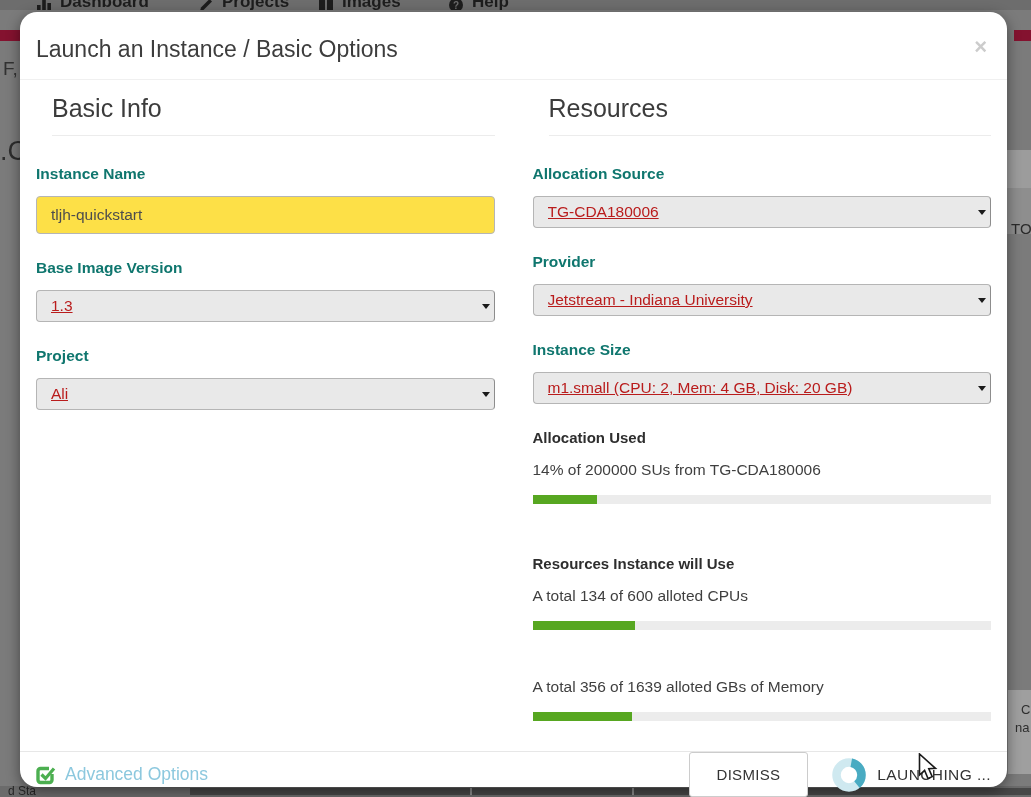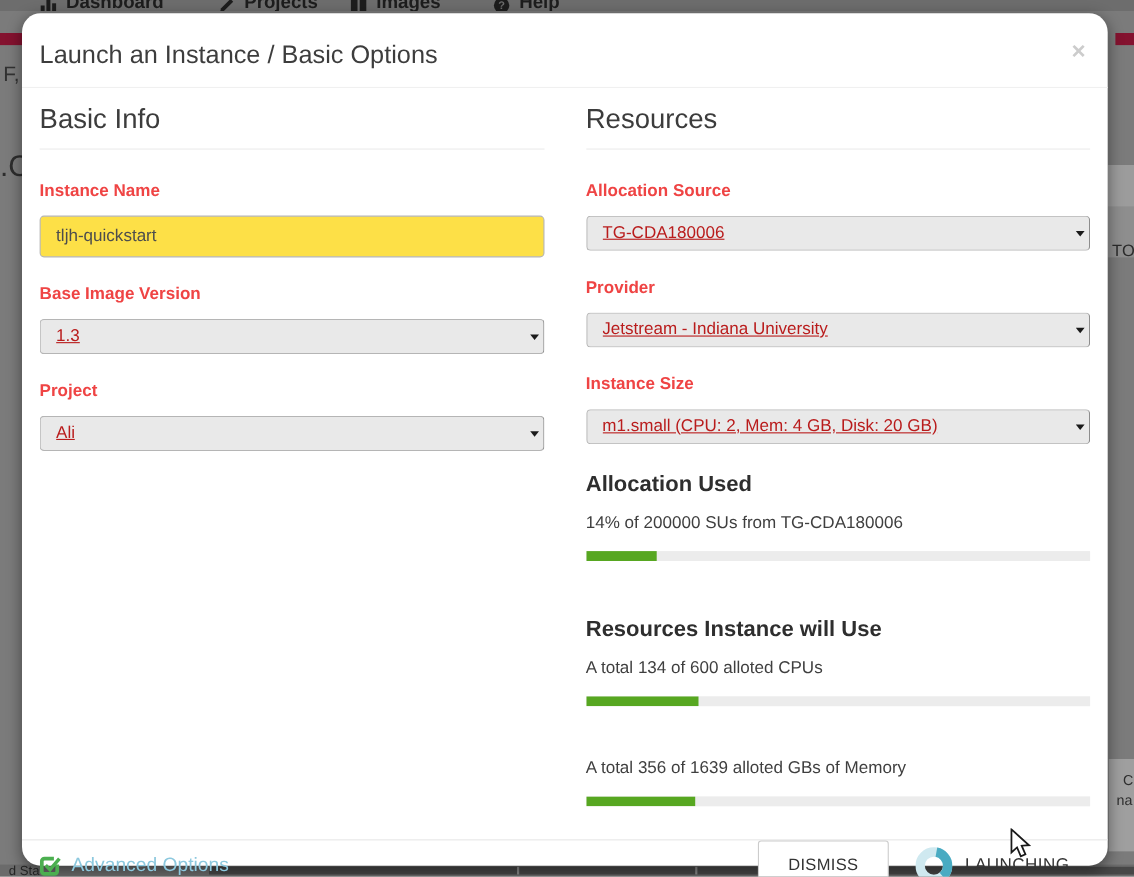--- a/index.html
+++ b/index.html
@@ -23,33 +23,33 @@
   .modal { position:absolute; left:20px; top:12px; width:987px; height:775px;
            background:#ffffff; border-radius:17px; box-shadow:0 4px 14px rgba(0,0,0,.45);
            z-index:5; display:flex; flex-direction:column; }
   .modal-header { position:relative; padding:24px 16px 16px 16px; border-bottom:1px solid #f0f0f0; }
   .modal-title { font-size:23px; color:#3d3d3d; font-weight:400; }
   .modal-close { position:absolute; right:20px; top:24px; font-size:22px; font-weight:700;
                  color:#cccccc; line-height:1; cursor:default; }
   .modal-body { flex:1; display:flex; gap:38px; padding:0 16px; }
   .col { flex:1; min-width:0; }
   .section-h { font-size:25px; font-weight:400; color:#3c3c3c; margin-top:14px;
-               padding-bottom:12px; border-bottom:1px solid #ececec; margin-bottom:29px; }
+               padding-bottom:12px; border-bottom:1px solid #ececec; margin-bottom:29px;margin-left:16px; }
   .field { margin-bottom:25px; }
-  .flabel { font-size:15.5px; font-weight:700; color:#ef4444; margin-bottom:13px; }
+  .flabel { font-size:15.5px; font-weight:700; color:#0f766e; margin-bottom:13px; }
   .ftext { display:block; width:100%; height:38px; background:#fde047; border:1px solid #b5b5b5;
            border-radius:4px; font-family:inherit; font-size:15.5px; color:#4d4d4d; padding:0 14px; }
   .fselect { position:relative; display:flex; align-items:center; width:100%; height:32px;
              background:#e9e9e9; border:1px solid #b5b5b5; border-right-color:#8d8d8d;
              border-radius:4px; font-size:15.5px; color:#b91c1c; padding:0 22px 0 14px; cursor:default;text-decoration:underline; }
   .fsel-value { overflow:hidden; white-space:nowrap; }
   .fsel-arrow { position:absolute; right:4px; top:50%; margin-top:-2px; width:0; height:0;
                 border-left:4px solid transparent; border-right:4px solid transparent;
                 border-top:5px solid #1a1a1a; }
-  .usage-head { font-size:20px; font-weight:700; color:#2e2e2e; margin:3px 0 15px; }
+  .usage-head { font-size:15px; font-weight:700; color:#2e2e2e; margin:3px 0 15px; }
   .usage-text { font-size:15.5px; color:#3f3f3f; margin-bottom:16px; }
   .progress { height:9px; background:#ececec; overflow:hidden; margin-bottom:30px; }
   .progress-fill { height:100%; background:#57a721; }
   .gap18 { height:18px; }
 
   .modal-footer { border-top:1px solid #e7e7e7; height:82px; display:flex; align-items:center;
                   padding:0 16px; }
   .adv { display:flex; align-items:center; gap:9px; color:#8cc8de; font-size:17.5px; cursor:pointer; }
   .dismiss { margin-left:auto; background:#ffffff; border:1px solid #cccccc; border-radius:3px;
              padding:13px 27px; font-family:inherit; font-size:15px; color:#333333;

